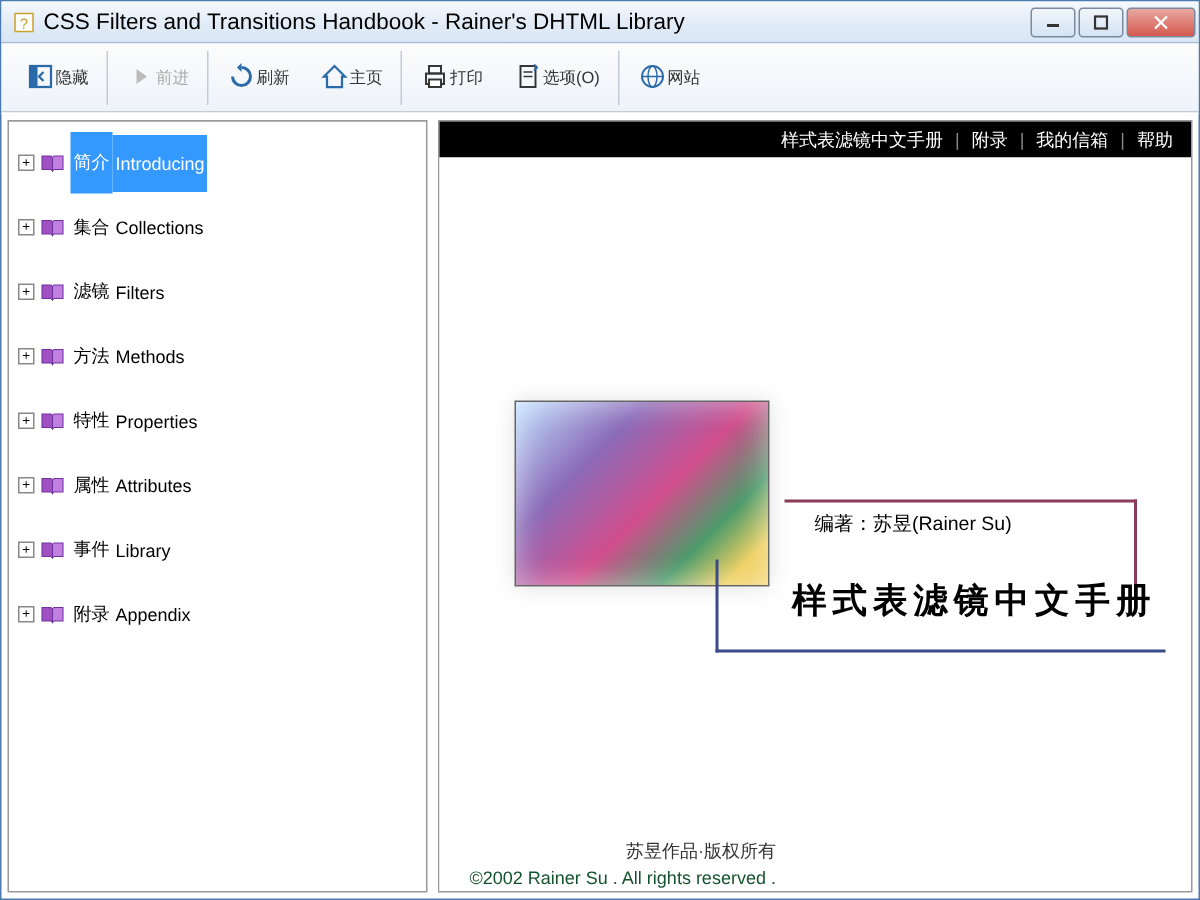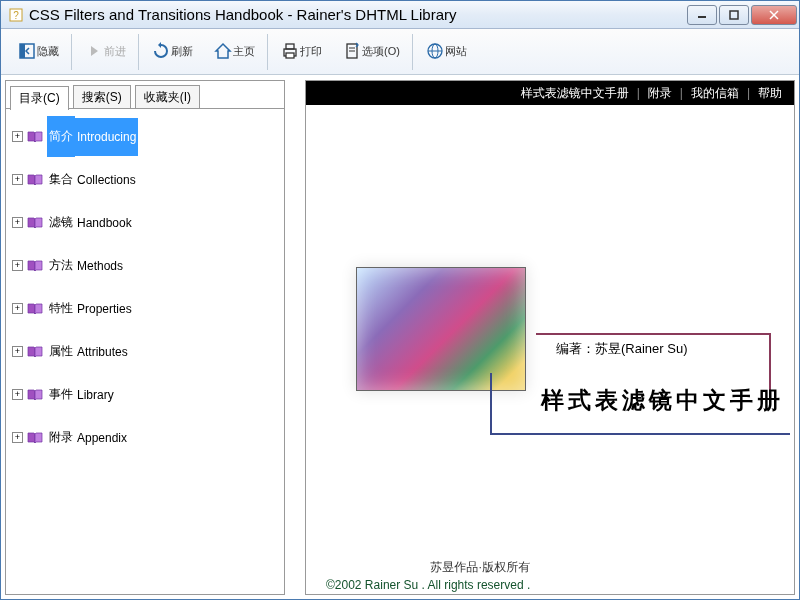--- a/index.html
+++ b/index.html
@@ -28,21 +28,21 @@
 .sidetabs { display: flex; padding: 4px 4px 0 4px; gap: 4px; }
 .sidetab { border: 1px solid #999; border-bottom: none; padding: 3px 8px; font-size: 12px; background: #f5f5f5; cursor: pointer; }
 .sidetab.active { background: #fff; position: relative; top: 1px; }
 .tree { flex: 1; border-top: 1px solid #999; margin-top: -1px; padding: 6px; overflow: auto; }
 .tree-item { display: flex; align-items: center; font-size: 12px; padding: 1px 0; cursor: pointer; white-space: nowrap; }
 .tree-exp { width: 11px; height: 11px; border: 1px solid #888; display: inline-flex; align-items: center; justify-content: center; font-size: 9px; line-height: 1; margin-right: 4px; background: #fff; }
 .tree-icon { width: 16px; height: 12px; margin-right: 4px; display: inline-block; }
 .tree-label { padding: 12px 2px; }
 .tree-label.selected { background: #3399ff; color: #fff; }
 
-.content { flex: 1; display: flex; flex-direction: column; margin: 4px 4px 4px 16px; border: 1px solid #999; background: #fff; position: relative; }
+.content { flex: 1; display: flex; flex-direction: column; margin: 4px 4px 4px 3px; border: 1px solid #999; background: #fff; position: relative; }
 .topbar { height: 24px; background: #000; color: #fff; font-size: 12px; display: flex; justify-content: flex-end; align-items: center; padding: 0 12px; gap: 8px; }
 .topbar a { color: #fff; text-decoration: none; cursor: pointer; }
 .topbar-sep { color: #888; }
 
 .main-area { flex: 1; position: relative; background: #fff; text-align: right; }
 
 .hero-image { position: absolute; left: 50px; top: 162px; width: 170px; height: 124px; border: 1px solid #666; background: linear-gradient(135deg, #c0e0ff 0%, #8b6bb8 30%, #d04d8b 55%, #4d9b6b 75%, #f0d060 90%); box-shadow: inset 0 0 20px rgba(255,255,255,0.5), 0 0 15px rgba(0,0,0,0.12); }
 
 .author-box { position: absolute; left: 230px; top: 228px; width: 235px; height: 74px; border-top: 2px solid #8a3a5a; border-right: 2px solid #8a3a5a; }
 .author-text { position: absolute; left: 250px; top: 235px; font-size: 13px; color: #000; }
@@ -155,25 +155,20 @@
             <ellipse cx="10" cy="10" rx="3" ry="7" fill="none" stroke="#2a6aa8" stroke-width="1"></ellipse>
             <line x1="3" y1="10" x2="17" y2="10" stroke="#2a6aa8"></line>
           </svg>
         </span>
       <span>网站</span>
     </div>
   </div>
 
   <div class="client">
     <div class="sidepanel">
-      <div class="sidetabs">
-        <div class="sidetab active">目录(C)</div>
-        <div class="sidetab">搜索(S)</div>
-        <div class="sidetab">收藏夹(I)</div>
-      </div>
       <div class="tree" id="tree">
           <div class="tree-item">
             <span class="tree-exp">+</span>
             <span class="tree-icon">
               <svg viewBox="0 0 16 12">
                 <path d="M1 1 L7 1 L8 2 L8 11 L7 10 L1 10 Z" fill="#a050c0" stroke="#7030a0" stroke-width="0.7"></path>
                 <path d="M15 1 L9 1 L8 2 L8 11 L9 10 L15 10 Z" fill="#c080e0" stroke="#7030a0" stroke-width="0.7"></path>
               </svg>
             </span>
             <span class="tree-label selected">简介</span>
@@ -192,21 +187,21 @@
           </div>
           <div class="tree-item">
             <span class="tree-exp">+</span>
             <span class="tree-icon">
               <svg viewBox="0 0 16 12">
                 <path d="M1 1 L7 1 L8 2 L8 11 L7 10 L1 10 Z" fill="#a050c0" stroke="#7030a0" stroke-width="0.7"></path>
                 <path d="M15 1 L9 1 L8 2 L8 11 L9 10 L15 10 Z" fill="#c080e0" stroke="#7030a0" stroke-width="0.7"></path>
               </svg>
             </span>
             <span class="tree-label">滤镜</span>
-            <span class="tree-label"> Handbook</span>
+            <span class="tree-label"> Filters</span>
           </div>
           <div class="tree-item">
             <span class="tree-exp">+</span>
             <span class="tree-icon">
               <svg viewBox="0 0 16 12">
                 <path d="M1 1 L7 1 L8 2 L8 11 L7 10 L1 10 Z" fill="#a050c0" stroke="#7030a0" stroke-width="0.7"></path>
                 <path d="M15 1 L9 1 L8 2 L8 11 L9 10 L15 10 Z" fill="#c080e0" stroke="#7030a0" stroke-width="0.7"></path>
               </svg>
             </span>
             <span class="tree-label">方法</span>

